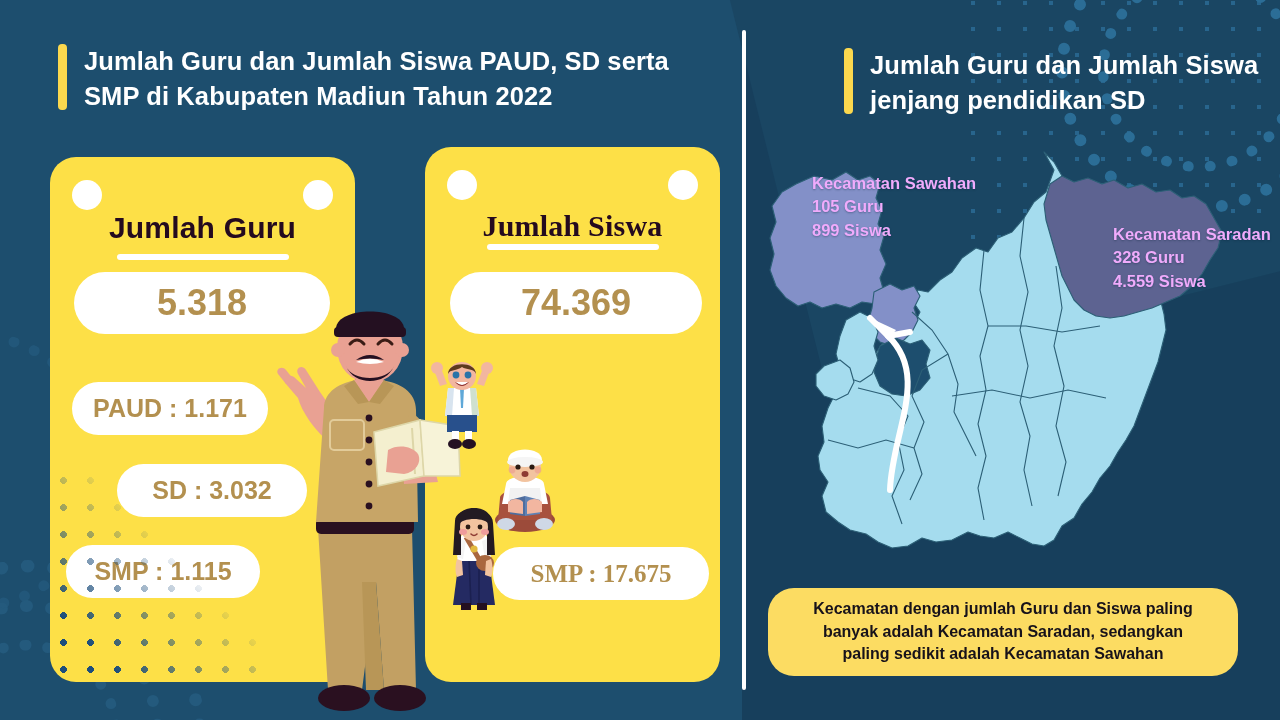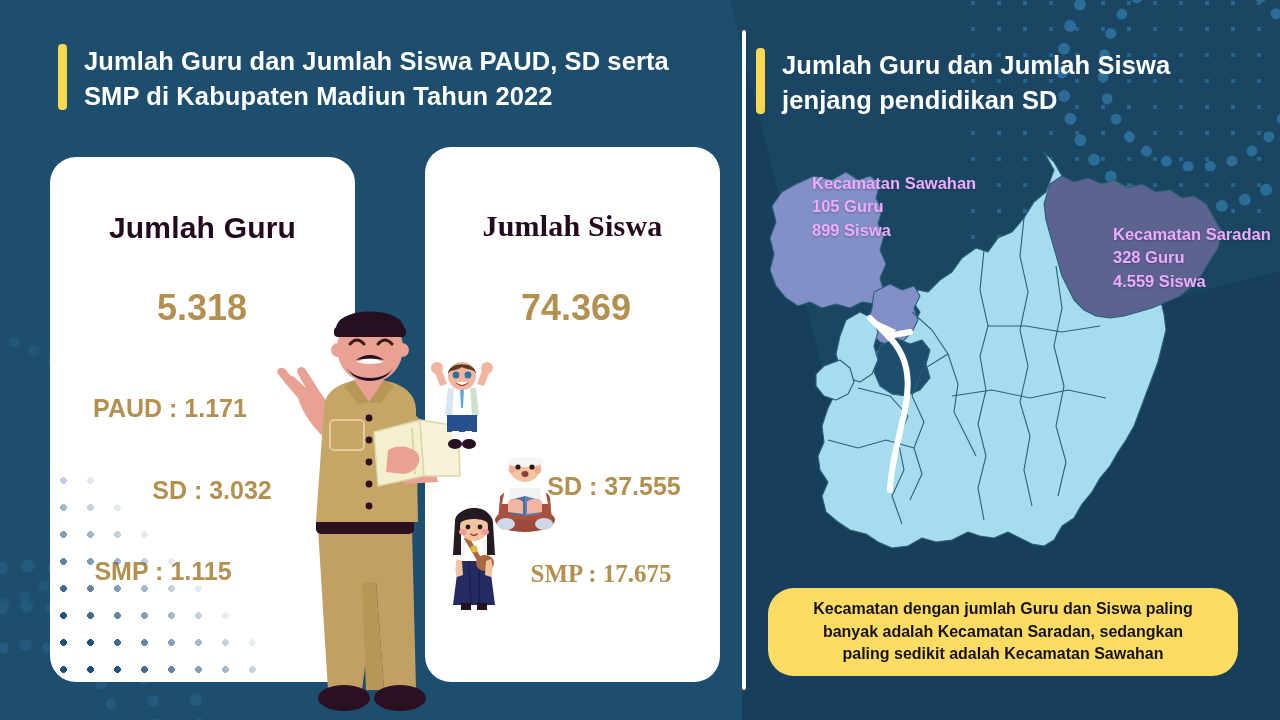--- a/index.html
+++ b/index.html
@@ -61,27 +61,27 @@
   .title-text {
     color: #ffffff;
     font-size: 25.5px;
     font-weight: bold;
     line-height: 1.36;
     letter-spacing: .1px;
     white-space: pre-line;
   }
   #title-left  { left: 50px; top: 44px; margin-left: 8px; }
   #title-left .title-bar { height: 66px; }
-  #title-right { left: 724px; top: 48px; padding-left: 32px; }
+  #title-right { left: 812px; top: 48px; padding-left: 32px; }
   #title-right .title-bar { height: 66px; }
 
   
   .stat-card {
     position: absolute;
-    background: #ffffff;
+    background: #fde047;
     border-radius: 26px;
     overflow: hidden;
   }
   #card-guru  { left: 50px;  top: 157px; width: 305px; height: 525px; }
   #card-siswa { left: 425px; top: 147px; width: 295px; height: 535px; }
 
   .punch {
     position: absolute;
     width: 30px; height: 30px;
     border-radius: 50%;
@@ -118,21 +118,21 @@
     position: absolute;
     background: #ffffff;
     border-radius: 40px;
     display: flex;
     align-items: center;
     justify-content: center;
     color: #b3904f;
     font-weight: bold;
     box-sizing: border-box;
   }
-  .pill.total { font-size: 36px; height: 72px; }
+  .pill.total { font-size: 36px; height: 62px; }
   .pill.sub   { font-size: 25px; height: 53px; }
 
   
   #guru-total { left: 24px;  top: 115px; width: 256px; }
   #guru-paud  { left: 22px;  top: 225px; width: 196px; }
   #guru-sd    { left: 67px;  top: 307px; width: 190px; }
   #guru-smp   { left: 16px;  top: 388px; width: 194px; }
 
   
   #siswa-total { left: 25px; top: 125px; width: 252px; }
@@ -244,21 +244,20 @@
     <div class="pill sub" id="guru-smp">SMP : 1.115</div>
     <div class="card-dots"></div>
   </div>
 
   <div class="stat-card" id="card-siswa">
     <div class="punch left"></div>
     <div class="punch right"></div>
     <div class="card-title">Jumlah Siswa</div>
     <div class="card-underline"></div>
     <div class="pill total" id="siswa-total">74.369</div>
-    <div class="pill sub" id="siswa-sd">SD : 37.555</div>
     <div class="pill sub" id="siswa-smp">SMP : 17.675</div>
   </div>
 
   <svg class="illus" id="teacher" viewBox="0 0 215 420">
 
     <path d="M70 145 C52 130 40 112 36 98 L24 84 C20 79 26 73 32 77 L44 88 L36 74 C33 68 40 64 44 70 L58 92 L76 118 Z" fill="#e9a193"></path>
     <path d="M24 84 l-8 -10 c-3 -5 4 -9 8 -4 l8 10z" fill="#e9a193"></path>
 
     <path d="M56 228 L150 228 L154 390 L122 390 L114 282 L100 390 L66 390 Z" fill="#c2a063"></path>
     <path d="M100 282 L114 282 L122 390 L104 390 Z" fill="#b89657"></path>

